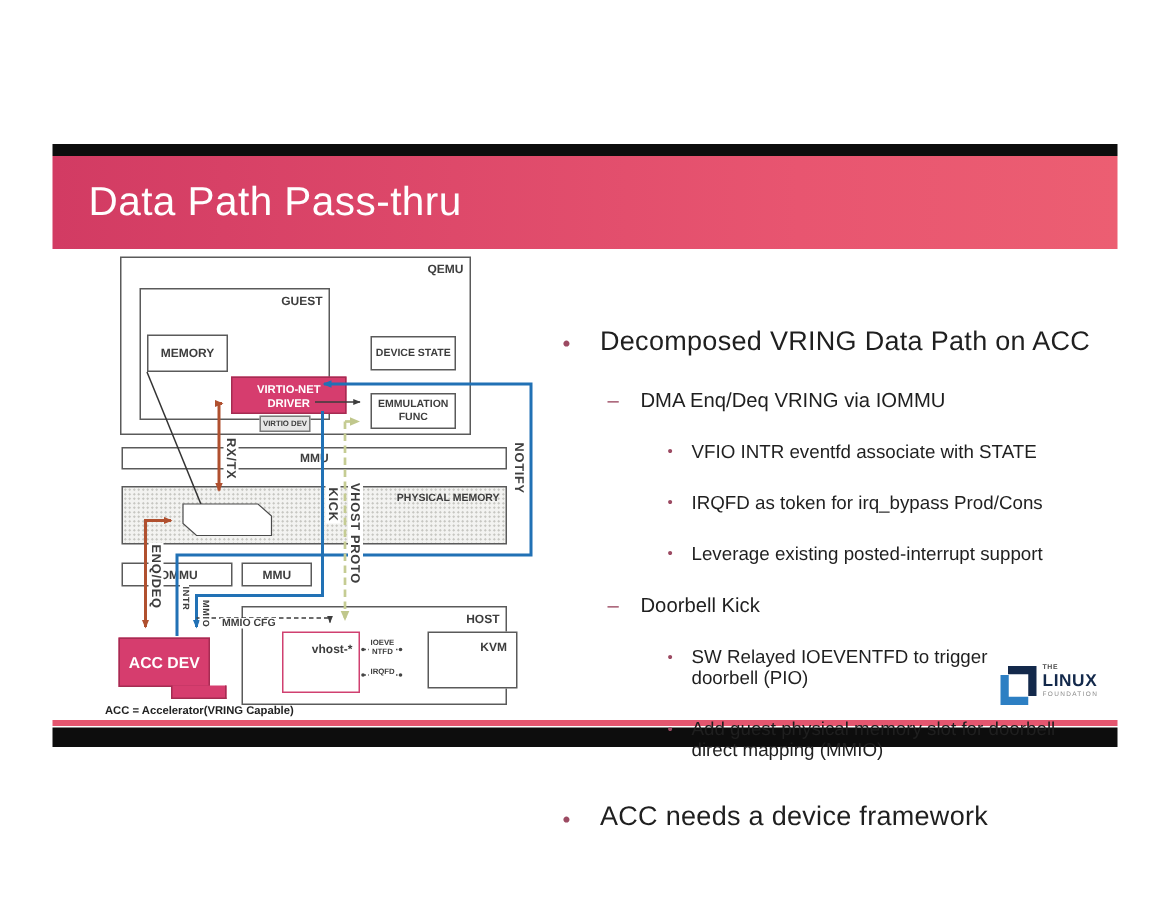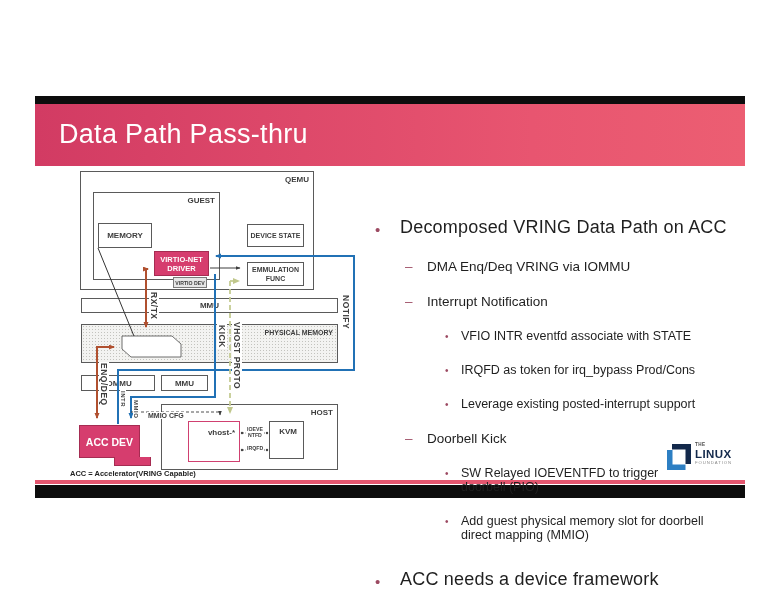--- a/index.html
+++ b/index.html
@@ -22,36 +22,36 @@
   
   .dbox{position:absolute;box-sizing:border-box;border:1px solid #5a5a5a;background:#fff;
     font-weight:bold;color:#3d3d3d;font-size:8px;}
   .cbox{display:flex;align-items:center;justify-content:center;text-align:center;}
   .cornlab{position:absolute;right:4px;top:3px;}
   .container{background:transparent;}
   #qemu-box{left:80px;top:171px;width:234px;height:119px;}
   #guest-box{left:93px;top:192px;width:127px;height:88px;}
   #memory-box{left:98px;top:223px;width:54px;height:25px;}
   #device-state-box{left:247px;top:224px;width:57px;height:23px;font-size:7px;}
-  #driver-box{left:154px;top:251px;width:55px;height:25px;background:#d63d6e;border:1px solid #a52c52;
+  #driver-box{left:154px;top:251px;width:77px;height:25px;background:#d63d6e;border:1px solid #a52c52;
     color:#fff;font-size:7.5px;line-height:9px;}
   #virtio-dev-box{left:173px;top:277px;width:34px;height:11px;background:#e6e6e6;border:1px solid #7a7a7a;font-size:5.2px;}
   #emul-box{left:247px;top:262px;width:57px;height:24px;font-size:7px;line-height:9px;}
   #mmu-wide-bar{left:81px;top:298px;width:257px;height:15px;}
   #physmem-box{left:81px;top:324px;width:257px;height:39px;
     background-color:#f3f3f1;
     background-image:radial-gradient(#c3c3be 0.6px,transparent 0.75px);
     background-size:3px 3px;}
   #physmem-label{position:absolute;right:4px;top:4px;font-size:7px;}
   #iommu-box{left:81px;top:375px;width:74px;height:16px;}
   #mmu2-box{left:161px;top:375px;width:47px;height:16px;}
   #host-box{left:161px;top:404px;width:177px;height:66px;}
   #vhost-box{left:188px;top:421px;width:52px;height:41px;border:1.5px solid #d04070;}
   #vhost-box .cornlab{top:6px;right:4px;}
-  #kvm-box{left:269px;top:421px;width:35px;height:38px;}
+  #kvm-box{left:285px;top:421px;width:60px;height:38px;}
   #kvm-box .cornlab{top:5px;right:6px;}
   #accdev-box{left:79px;top:425px;width:61px;height:33px;background:#d63d6e;border:1px solid #a52c52;
     color:#fff;font-size:10.5px;}
   #accdev-tab{left:114px;top:457px;width:37px;height:9px;background:#d63d6e;border:1px solid #a52c52;border-top:none;}
 
   
   .tinylab{position:absolute;font-weight:bold;font-size:5.2px;color:#3d3d3d;background:#fff;
     line-height:5.6px;z-index:6;padding:0 1px;text-align:center;}
   #ioeventfd-label{left:246px;top:427px;}
   #irqfd-label{left:246px;top:446px;}
@@ -203,21 +203,20 @@
 <div class="vlab" id="vl-kick">KICK</div>
 <div class="vlab" id="vl-vhostproto">VHOST PROTO</div>
 <div class="vlab" id="vl-notify">NOTIFY</div>
 <div class="vlab" id="vl-intr">INTR</div>
 <div class="vlab" id="vl-mmio">MMIO</div>
 <div id="mmio-cfg-label">MMIO CFG</div>
 
 <div class="abs" id="bullets">
   <div class="bi lv1">Decomposed VRING Data Path on ACC</div>
   <div class="bi lv2">DMA Enq/Deq VRING via IOMMU</div>
-  <div class="bi lv2">Interrupt Notification</div>
   <div class="bi lv3">VFIO INTR eventfd associate with STATE</div>
   <div class="bi lv3">IRQFD as token for irq_bypass Prod/Cons</div>
   <div class="bi lv3">Leverage existing posted-interrupt support</div>
   <div class="bi lv2">Doorbell Kick</div>
   <div class="bi lv3">SW Relayed IOEVENTFD to trigger
 doorbell (PIO)</div>
   <div class="bi lv3">Add guest physical memory slot for doorbell
 direct mapping  (MMIO)</div>
   <div class="bi lv1 mt">ACC needs a device framework</div>
   

